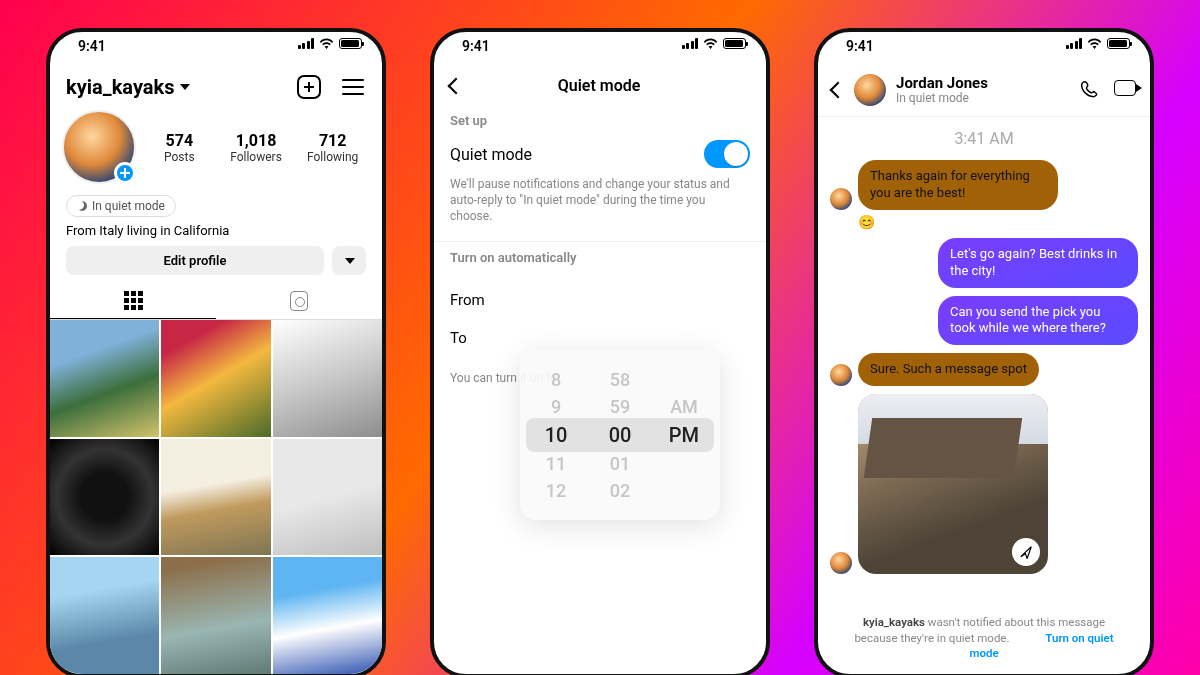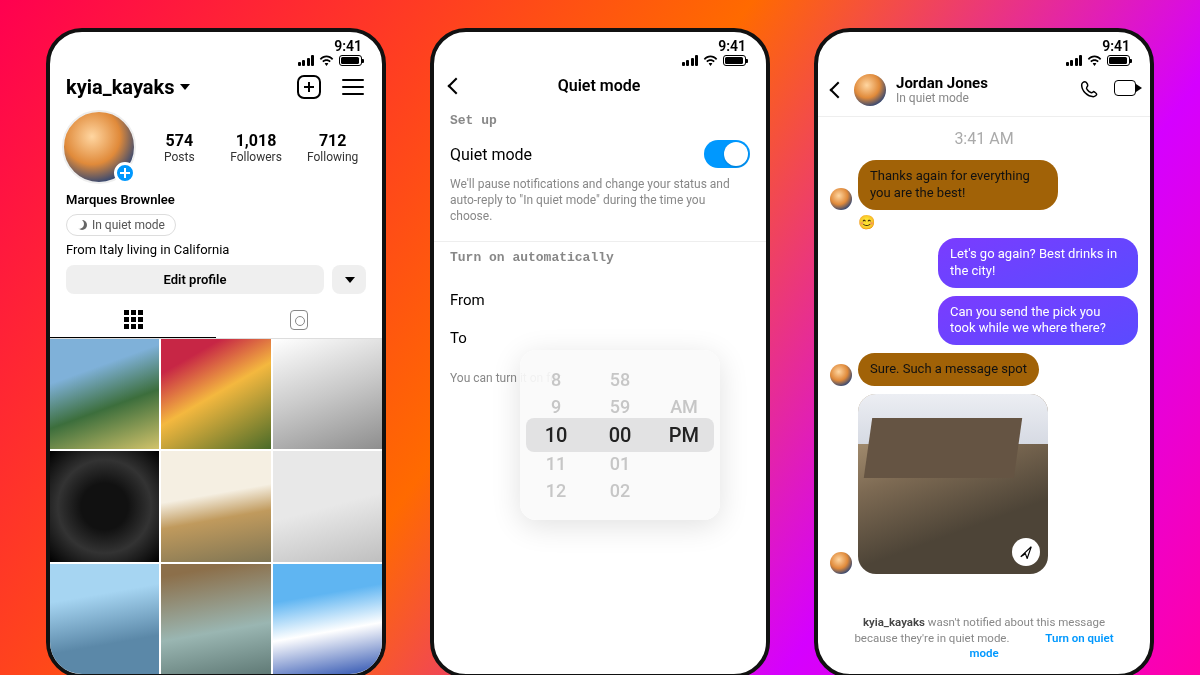--- a/index.html
+++ b/index.html
@@ -20,26 +20,25 @@
     border: 4px solid #111;
     overflow: hidden;
     position: relative;
     display: flex;
     flex-direction: column;
   }
   
   .statusbar {
     display: flex;
     justify-content: space-between;
-    align-items: flex-end;
+    align-items: flex-start;
     height: 34px;
     padding: 6px 20px 0 28px;
     font-size: 14px;
     font-weight: 600;
-    flex-direction: column;
   }
   .status-icons { display: flex; align-items: center; gap: 5px; }
   .bars { display: inline-flex; align-items: flex-end; gap: 1.5px; height: 11px; }
   .bars span { width: 3px; background: #000; display: inline-block; border-radius: 1px; }
   .bars span:nth-child(1){height:4px;} .bars span:nth-child(2){height:6px;} .bars span:nth-child(3){height:8px;} .bars span:nth-child(4){height:11px;}
   .wifi { width: 15px; height: 11px; }
   .battery { width: 23px; height: 11px; border: 1px solid #000; border-radius: 3px; position: relative; }
   .battery::after { content:""; position:absolute; right:-3px; top:3px; width:2px; height:4px; background:#000; border-radius:0 1px 1px 0;}
   .battery-fill { position:absolute; left:1px; top:1px; bottom:1px; width:18px; background:#000; border-radius:1.5px; }
 
@@ -97,21 +96,21 @@
   .ph5{background:linear-gradient(170deg,#f5efe2 40%,#c09a5d 60%,#7f7554);}
   .ph6{background:linear-gradient(165deg,#e8e8e8 50%,#bfbfbf);}
   .ph7{background:linear-gradient(170deg,#a6d5f2 30%,#5b88a8 70%);}
   .ph8{background:linear-gradient(170deg,#8c6f4a 10%,#9ab6b2 60%,#607a76);}
   .ph9{background:linear-gradient(170deg,#5fb5f2 30%,#fff 60%,#2d52b0);}
 
   
   .p2-head { display:flex; align-items:center; padding:10px 16px;}
   .back { width:12px; height:12px; border-left:2px solid #000; border-bottom:2px solid #000; transform:rotate(45deg);}
   .p2-title { flex:1; text-align:center; font-weight:600; font-size:16px; margin-left:-14px;}
-  .sectlabel { font-size:13px; color:#888; font-weight:600; padding:8px 16px 10px 16px;font-family:Liberation Mono, monospace;}
+  .sectlabel { font-size:13px; color:#888; font-weight:600; padding:8px 16px 10px 16px;}
   .qmrow { display:flex; align-items:center; justify-content:space-between; padding:2px 16px 6px 16px;}
   .qmrow .t { font-size:16px;}
   .toggle { width:46px; height:28px; background:#0098fe; border-radius:14px; position:relative;}
   .toggle::after { content:""; position:absolute; right:2px; top:2px; width:24px; height:24px; background:#fff; border-radius:50%; box-shadow:0 1px 2px rgba(0,0,0,.2);}
   .qmdesc { font-size:12px; color:#888; padding:2px 16px 16px 16px; border-bottom:1px solid #eee; line-height:1.35;}
   .fromto { padding:6px 16px; font-size:15px;}
   .fromto div { padding:10px 0;}
   .hintrow { font-size:12px; color:#888; padding:8px 16px;}
   .picker {
     position:absolute; left:50%; transform:translateX(-40%); top:318px;
@@ -206,21 +205,20 @@
       <div class="n">1,018</div>
       <div class="l">Followers</div>
     </div>
     <div class="statblk">
       <div class="n">712</div>
       <div class="l">Following</div>
     </div>
   </div>
 
   <div class="p1-bio">
-    <div class="name">Marques Brownlee</div>
     <div class="quietchip">
       <span class="moon"></span>
       <span>In quiet mode</span>
     </div>
     <div>From Italy living in California</div>
   </div>
 
   <div class="p1-btnrow">
     <div class="editbtn">Edit profile</div>
     <div class="dropbtn">

